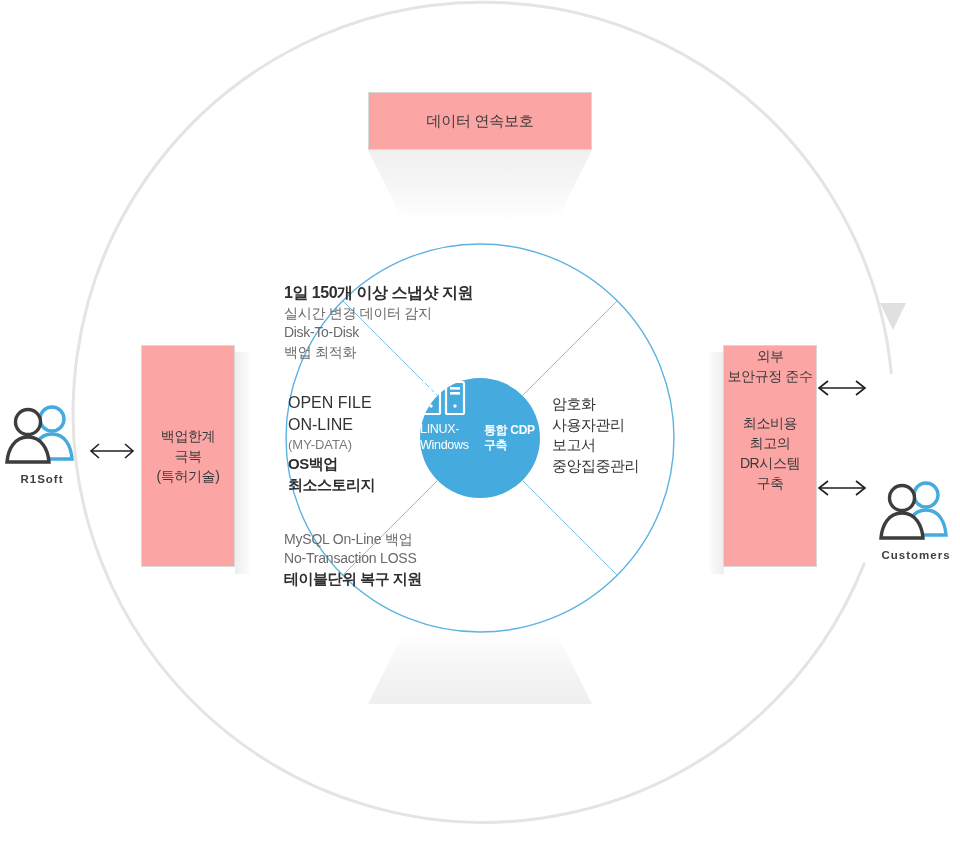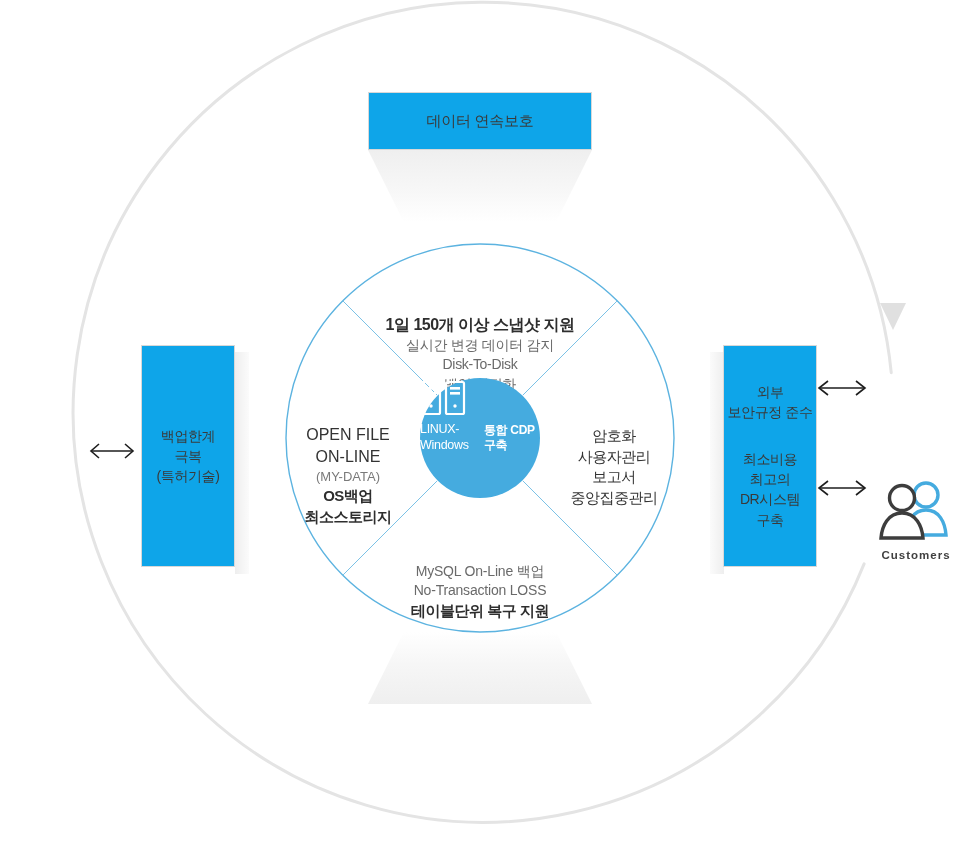--- a/index.html
+++ b/index.html
@@ -8,21 +8,21 @@
     font-family:"Liberation Sans","DejaVu Sans",sans-serif;
     -webkit-font-smoothing:antialiased;
   }
   #stage{position:relative;width:960px;height:858px;}
 
   
   #outer-arc{position:absolute;left:0;top:0;width:960px;height:858px;}
 
   
   .pillar{
-    position:absolute;background:#0ea5e9;border:1px solid #d8d8d8;
+    position:absolute;background:#fca5a5;border:1px solid #d8d8d8;
     box-sizing:border-box;
     display:flex;align-items:center;justify-content:center;
     text-align:center;color:#3a3a3a;
   }
   .pillar .shadow{
     position:absolute;background:linear-gradient(90deg,#eeeeee,#fbfbfb);
     z-index:-1;
   }
 
   
@@ -38,28 +38,28 @@
     background:linear-gradient(0deg,#efefef 0%,#f6f6f6 55%,#ffffff 100%);
     clip-path:polygon(16% 0,84% 0,100% 100%,0 100%);}
 
   
   #box-left{left:141px;top:345px;width:94px;height:222px;}
   #box-left .shadow{left:93px;top:6px;width:14px;height:222px;}
   #box-right{left:723px;top:345px;width:94px;height:222px;}
   #box-right .shadow{left:-14px;top:6px;width:14px;height:222px;
     background:linear-gradient(270deg,#eeeeee,#fbfbfb);}
   .pillar-text{font-size:14px;line-height:1.45;letter-spacing:-0.4px;color:#3a3a3a;}
-  .pillar-stack{display:flex;flex-direction:column;justify-content:center;
+  .pillar-stack{display:flex;flex-direction:column;
                 align-items:center;height:100%;width:100%;gap:26px;}
 
   
   #wheel{position:absolute;left:284px;top:242px;width:392px;height:392px;}
   #wheel svg{position:absolute;left:0;top:0;}
 
-  .quad{position:absolute;text-align:center;color:#555;margin-top:32px;}
+  .quad{position:absolute;color:#555;}
   .q-strong{color:#2e2e2e;font-weight:bold;}
   .q-line{line-height:1.38;}
 
   #quad-top{left:0px;top:40px;width:392px;}
   #quad-top .l1{font-size:16px;letter-spacing:-0.5px;}
   #quad-top .l2,#quad-top .l3,#quad-top .l4{font-size:14px;letter-spacing:-0.3px;color:#6a6a6a;}
 
   #quad-left{left:4px;top:150px;width:120px;}
   #quad-left .l1,#quad-left .l2{font-size:16px;color:#333;letter-spacing:0px;}
   #quad-left .l3{font-size:13px;color:#7a7a7a;}
@@ -187,20 +187,33 @@
         <rect x="30" y="7" width="10" height="2.6" fill="#ffffff"></rect>
         <rect x="30" y="12" width="10" height="2.6" fill="#ffffff"></rect>
         <circle cx="11" cy="26" r="1.7" fill="#ffffff"></circle>
         <circle cx="35" cy="26" r="1.7" fill="#ffffff"></circle>
       </svg>
       <div class="hub-l1">LINUX-Windows</div>
       <div class="hub-l2">통합 CDP 구축</div>
     </div>
   </div>
 
+  <div class="people" id="people-r1soft">
+    <svg width="74" height="62" viewBox="0 0 74 62">
+      <g fill="none" stroke="#45abdf" stroke-width="3.4">
+        <circle cx="47" cy="17" r="12"></circle>
+        <path d="M47 32 C 34 32 28 44 27 57 L 67 57 C 66 44 60 32 47 32 Z"></path>
+      </g>
+      <g fill="#ffffff" stroke="#3d3d3d" stroke-width="3.4">
+        <circle cx="23" cy="20" r="12.5"></circle>
+        <path d="M23 35 C 9 35 3 48 2 60 L 44 60 C 43 48 37 35 23 35 Z"></path>
+      </g>
+    </svg>
+    <div class="cap">R1Soft</div>
+  </div>
 
 
   <div class="people" id="people-customers">
     <svg width="74" height="62" viewBox="0 0 74 62">
       <g fill="none" stroke="#45abdf" stroke-width="3.4">
         <circle cx="47" cy="17" r="12"></circle>
         <path d="M47 32 C 34 32 28 44 27 57 L 67 57 C 66 44 60 32 47 32 Z"></path>
       </g>
       <g fill="#ffffff" stroke="#3d3d3d" stroke-width="3.4">
         <circle cx="23" cy="20" r="12.5"></circle>

